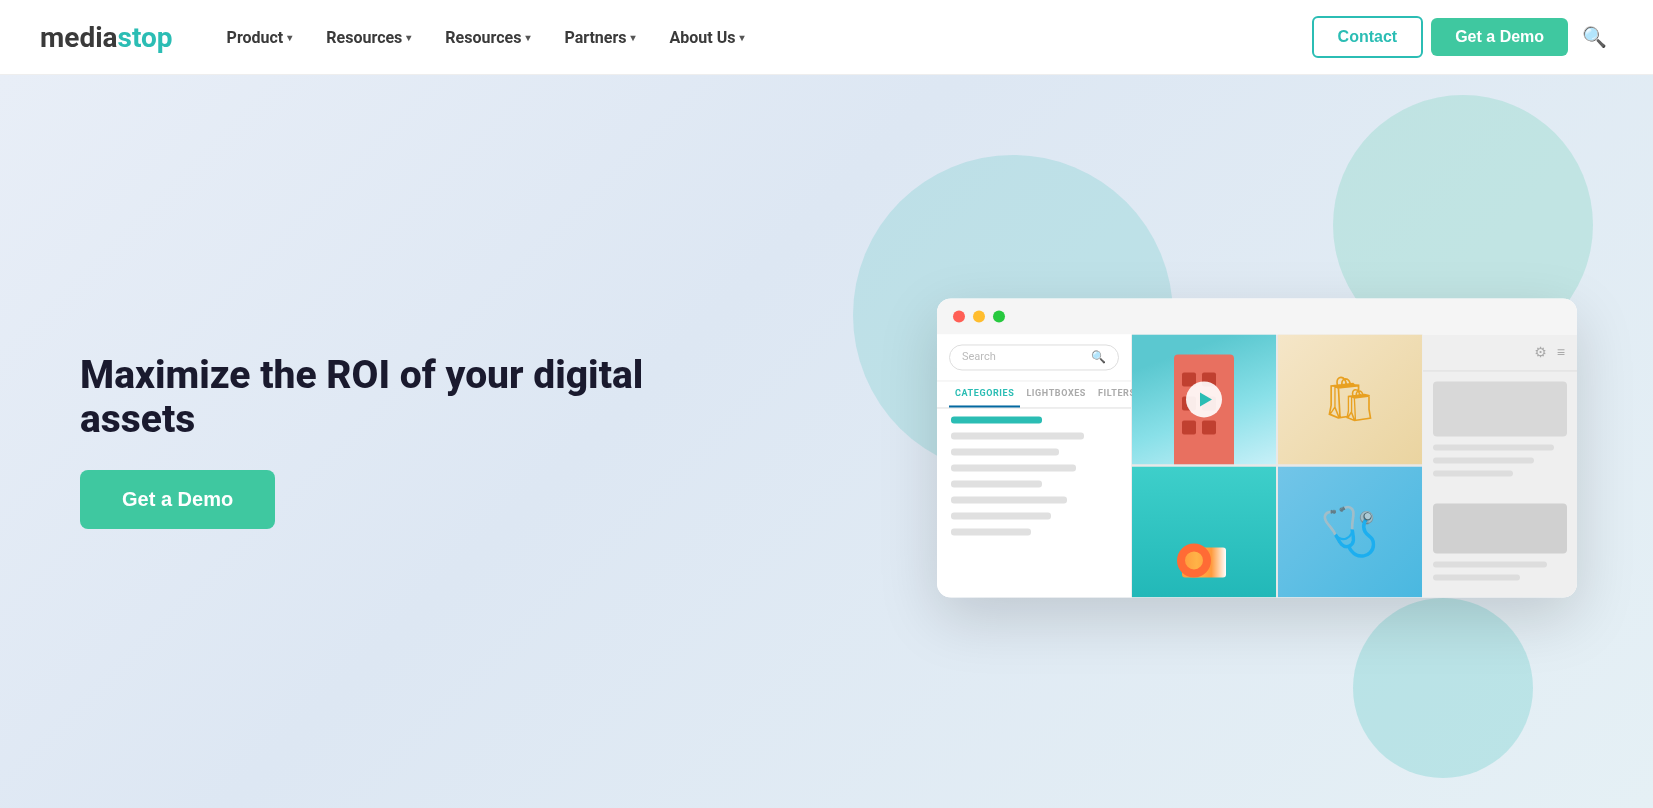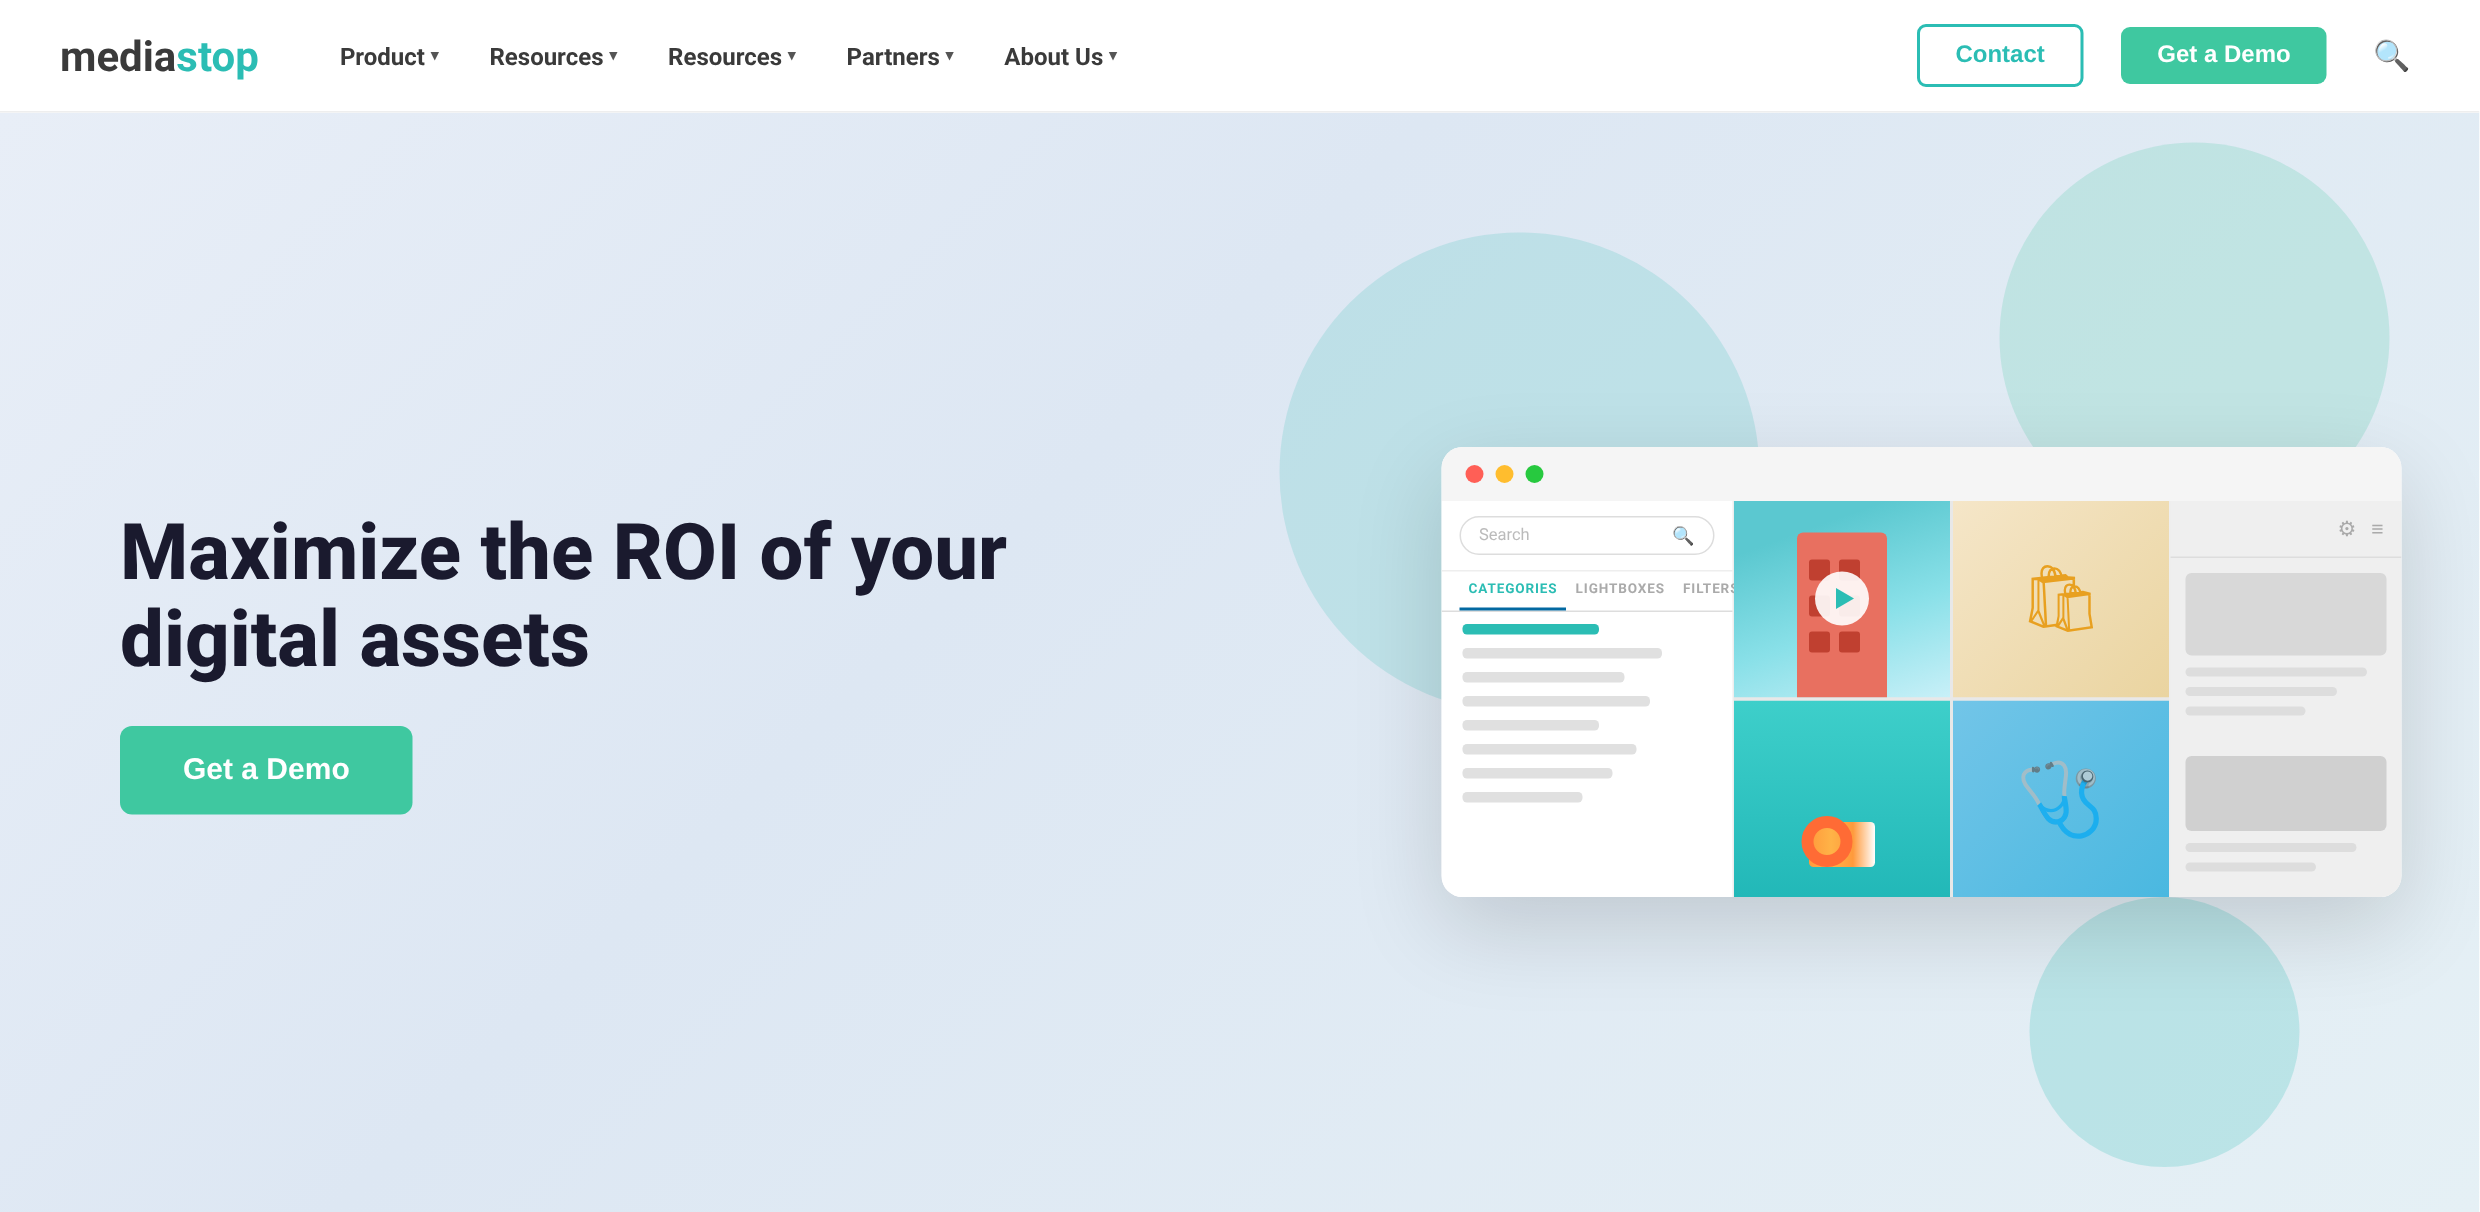--- a/index.html
+++ b/index.html
@@ -49,21 +49,21 @@
       text-decoration: none;
       font-weight: 700;
     }
     .chevron {
       font-size: 10px;
       color: #555;
     }
     .nav-actions {
       display: flex;
       align-items: center;
-      gap: 25px;
+      gap: 8px;
     }
     .btn-contact {
       padding: 10px 24px;
       border: 2px solid #2bbdb4;
       border-radius: 6px;
       color: #2bbdb4;
       font-size: 16px;
       font-weight: 600;
       background: transparent;
       cursor: pointer;
@@ -95,21 +95,21 @@
       align-items: center;
       padding: 60px 80px;
       position: relative;
       overflow: hidden;
     }
     .hero-content {
       max-width: 600px;
       z-index: 2;
     }
     .hero-title {
-      font-size: 52px;
+      font-size: 39px;
       font-weight: 800;
       color: #1a1a2e;
       line-height: 1.12;
       margin-bottom: 28px;
     }
     .hero-description {
       font-size: 18px;
       color: #4a5568;
       line-height: 1.7;
       margin-bottom: 44px;
@@ -154,21 +154,21 @@
       height: 260px;
       background: #3fc8a0;
       top: 20px;
       right: 60px;
       opacity: 0.2;
     }
 
     
     .browser-mockup {
       position: absolute;
-      right: 52px;
+      right: 76px;
       top: 50%;
       transform: translateY(-48%);
       width: 640px;
       background: #fff;
       border-radius: 14px;
       box-shadow: 0 20px 60px rgba(0,0,0,0.15);
       overflow: hidden;
       z-index: 5;
     }
     .browser-bar {

